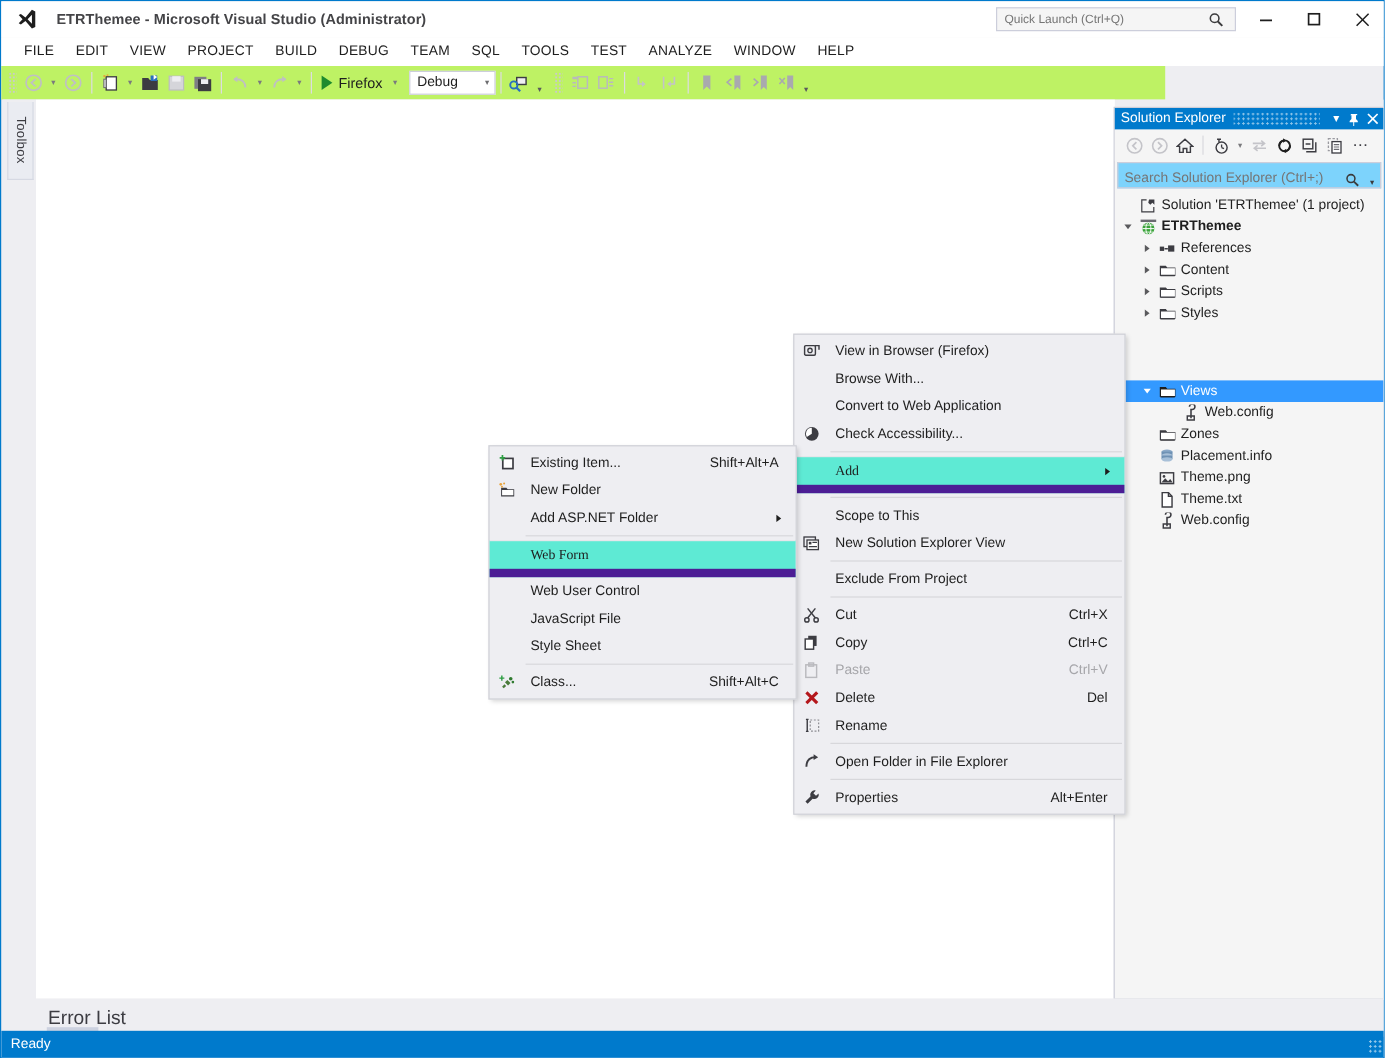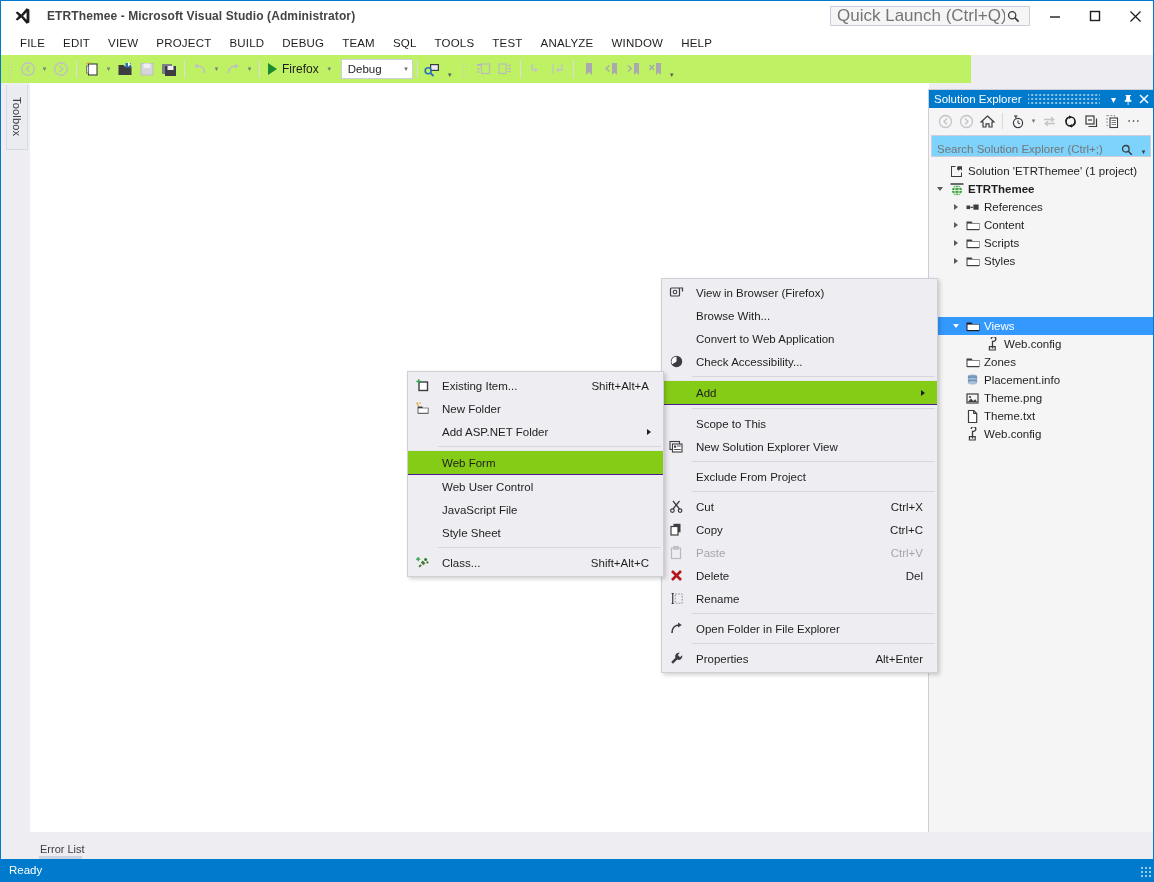--- a/index.html
+++ b/index.html
@@ -36,21 +36,21 @@
   .quicklaunch {
     position: absolute; right: 125px; top: 5px;
     width: 200px; height: 20px;
     background: #f5f5f5; border: 1px solid #cccedb;
     display: flex; align-items: center;
     box-sizing: border-box;
   }
   .quicklaunch input {
     border: 0; outline: 0; background: transparent;
     font-family: "Liberation Sans", sans-serif;
-    font-size: 17px; color: #5a5a5d;
+    font-size: 10px; color: #5a5a5d;
     padding-left: 6px; width: 168px; height: 18px;
   }
   .ql-icon { width: 22px; text-align: center; color: #3b3b3d; font-size: 12px; }
   .wincontrols {
     position: absolute; right: 0; top: 0; height: 30px;
     display: flex; align-items: center;
   }
   .wc-btn {
     width: 40px; height: 30px;
     display: flex; align-items: center; justify-content: center;
@@ -216,21 +216,21 @@
   
   .errdock {
     position: absolute; left: 1px; bottom: 17px; width: 1152px; height: 32px;
     background: #eeeef2;
   }
   .errtab {
     position: absolute; left: 28px; top: 6px;
     height: 22px; padding: 0 10px;
     background: #eeeef2;
     display: flex; align-items: center;
-    font-size: 11px; color: #3c3c42;
+    font-size: 16px; color: #3c3c42;
   }
   .errtab-underline {
     position: absolute; left: 37px; top: 24px; width: 43px; height: 6px;
     background: #cdd2e0;
   }
 
   
   .statusbar {
     position: absolute; left: 0; bottom: 0; width: 1154px; height: 22px;
     background: #007acc;
@@ -250,21 +250,21 @@
     border: 1px solid #cfd0d6;
     box-shadow: 2px 2px 4px rgba(0,0,0,.18);
     padding: 2px 0;
     font-size: 11.5px; color: #1e1e1e;
     z-index: 50;
   }
   .mrow {
     height: 23px; display: flex; align-items: center;
     position: relative;
   }
-  .mrow.hi { background: #84cc16; border-top: 1px solid #e6e6ea; border-bottom: 1px solid #4c1d95; }
+  .mrow.hi { background: #5eead4; border-top: 1px solid #e6e6ea; border-bottom: 7px solid #4c1d95; font-family: Liberation Serif, serif; }
   .mrow .micon {
     width: 28px; height: 23px;
     display: flex; align-items: center; justify-content: center;
     flex: 0 0 28px;
   }
   .mrow .mlabel { padding-left: 6px; flex: 1; white-space: nowrap; }
   .mrow .mkey { color: #1e1e1e; padding-right: 14px; white-space: nowrap; }
   .mrow.disabled .mlabel, .mrow.disabled .mkey { color: #a6a6aa; }
   .msep { height: 1px; background: #d7d7db; margin: 3px 2px 3px 30px; }
   .subarrow {

